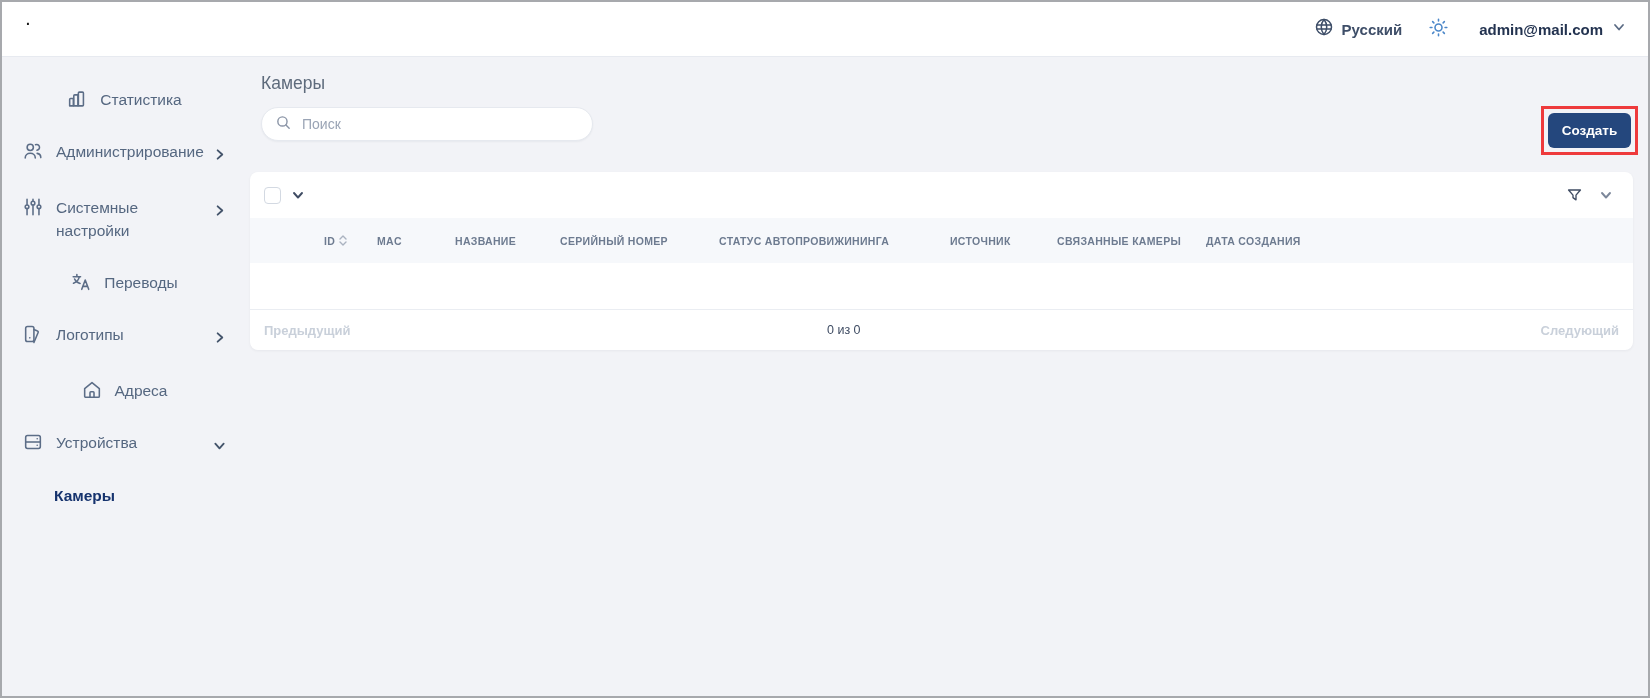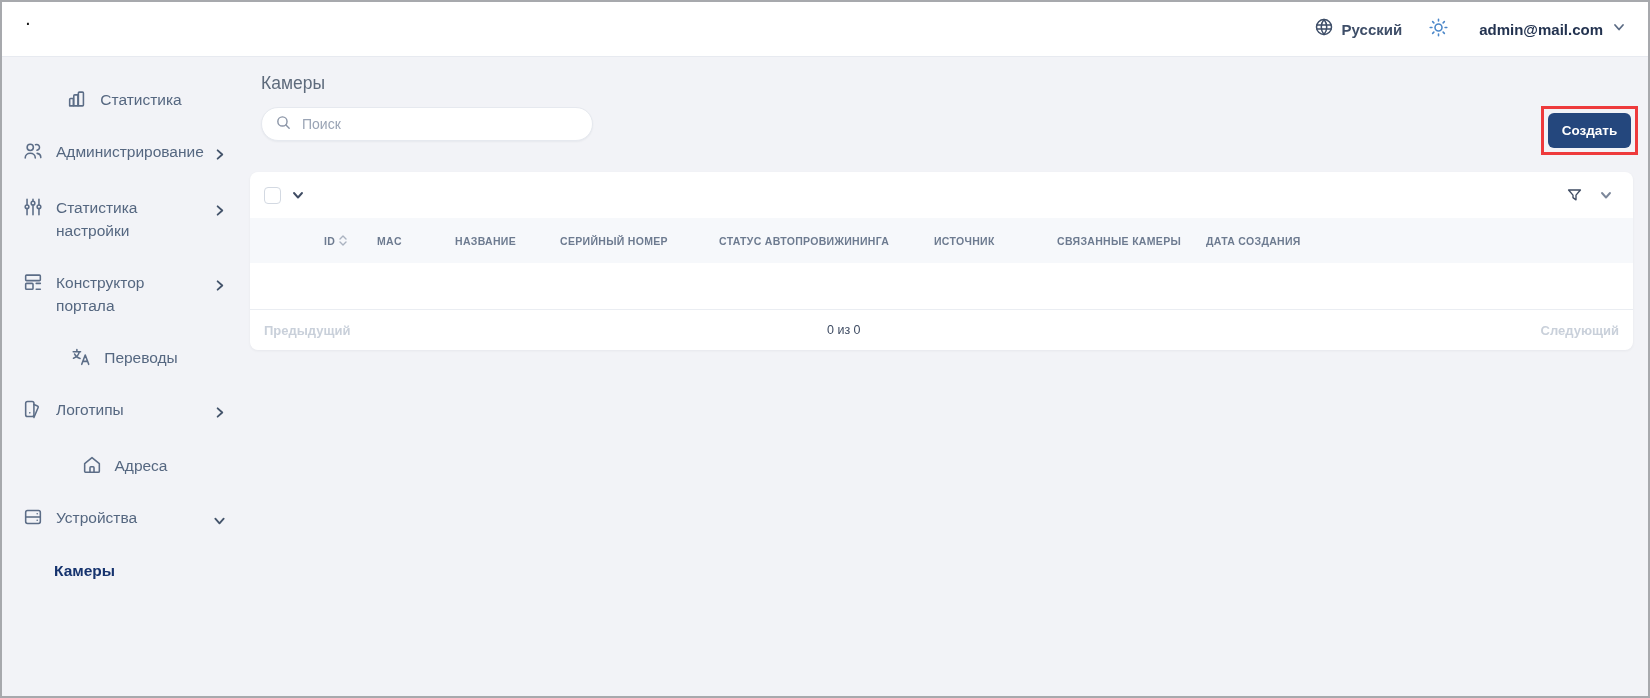--- a/index.html
+++ b/index.html
@@ -191,43 +191,28 @@
         <span class="side-icon">
           <svg width="22" height="22" viewBox="0 0 24 24" fill="none" stroke="currentColor" stroke-width="1.7" stroke-linecap="round">
             <path d="M5.5 3.5 v6 M5.5 14 v6.5"></path>
               <circle cx="5.5" cy="11.8" r="2"></circle>
             <path d="M12 3.5 v2 M12 10 v10.5"></path>
               <circle cx="12" cy="7.8" r="2"></circle>
             <path d="M18.5 3.5 v6 M18.5 14 v6.5"></path>
               <circle cx="18.5" cy="11.8" r="2"></circle>
           </svg>
         </span>
-        <span class="side-label">Статистика настройки</span>
+        <span class="side-label">Системные настройки</span>
         <span class="side-chevron">
           <svg width="13" height="13" viewBox="0 0 14 14" fill="none" stroke="currentColor" stroke-width="2" stroke-linecap="round" stroke-linejoin="round">
               <polyline points="5,2.5 10,7 5,11.5"></polyline>
             </svg>
         </span>
       </div>
 
-      <div class="side-item">
-        <span class="side-icon">
-          <svg width="22" height="22" viewBox="0 0 24 24" fill="none" stroke="currentColor" stroke-width="1.7" stroke-linejoin="round">
-            <rect x="4" y="4.5" width="16" height="6" rx="1"></rect>
-            <rect x="4" y="13.5" width="8" height="6.5" rx="1"></rect>
-            <path d="M15.5 13.5 h4.5 M15.5 20 h4.5" stroke-linecap="round"></path>
-          </svg>
-        </span>
-        <span class="side-label">Конструктор портала</span>
-        <span class="side-chevron">
-          <svg width="13" height="13" viewBox="0 0 14 14" fill="none" stroke="currentColor" stroke-width="2" stroke-linecap="round" stroke-linejoin="round">
-              <polyline points="5,2.5 10,7 5,11.5"></polyline>
-            </svg>
-        </span>
-      </div>
 
 
       <div class="side-item">
         <span class="side-icon">
           <svg width="22" height="22" viewBox="0 0 24 24" fill="none" stroke="currentColor" stroke-width="1.7" stroke-linecap="round" stroke-linejoin="round">
             <path d="M3.5 6.2 h8 M7.5 3.8 v2.4"></path>
             <path d="M10.2 6.2 c-.7 3.4-3.2 6-6.4 7.2"></path>
             <path d="M5 8.8 c1.1 2.6 3.4 4.3 6 4.8"></path>
             <path d="M12.8 20 l3.8-10.2 L20.4 20 M13.9 16.8 h5.4"></path>
           </svg>
@@ -332,21 +317,21 @@
                 </svg>
               <svg width="8" height="5" viewBox="0 0 8 5" fill="none" stroke="currentColor" stroke-width="1.4" stroke-linecap="round" stroke-linejoin="round">
                   <polyline points="1,1 4,4 7,1"></polyline>
                 </svg>
             </span>
           </div>
           <div class="th" style="left:127px">MAC</div>
           <div class="th" style="left:205px">НАЗВАНИЕ</div>
           <div class="th" style="left:310px">СЕРИЙНЫЙ НОМЕР</div>
           <div class="th" style="left:469px">СТАТУС АВТОПРОВИЖИНИНГА</div>
-          <div class="th" style="left:684px">ИСТОЧНИК</div>
+          <div class="th" style="left:700px">ИСТОЧНИК</div>
           <div class="th" style="left:807px">СВЯЗАННЫЕ КАМЕРЫ</div>
           <div class="th" style="left:956px">ДАТА СОЗДАНИЯ</div>
         </div>
 
         <div class="tbody-empty"></div>
 
         <div class="pagination">
           <span class="page-prev">Предыдущий</span>
           <span class="page-info">0 из 0</span>
           <span class="page-next">Следующий</span>

